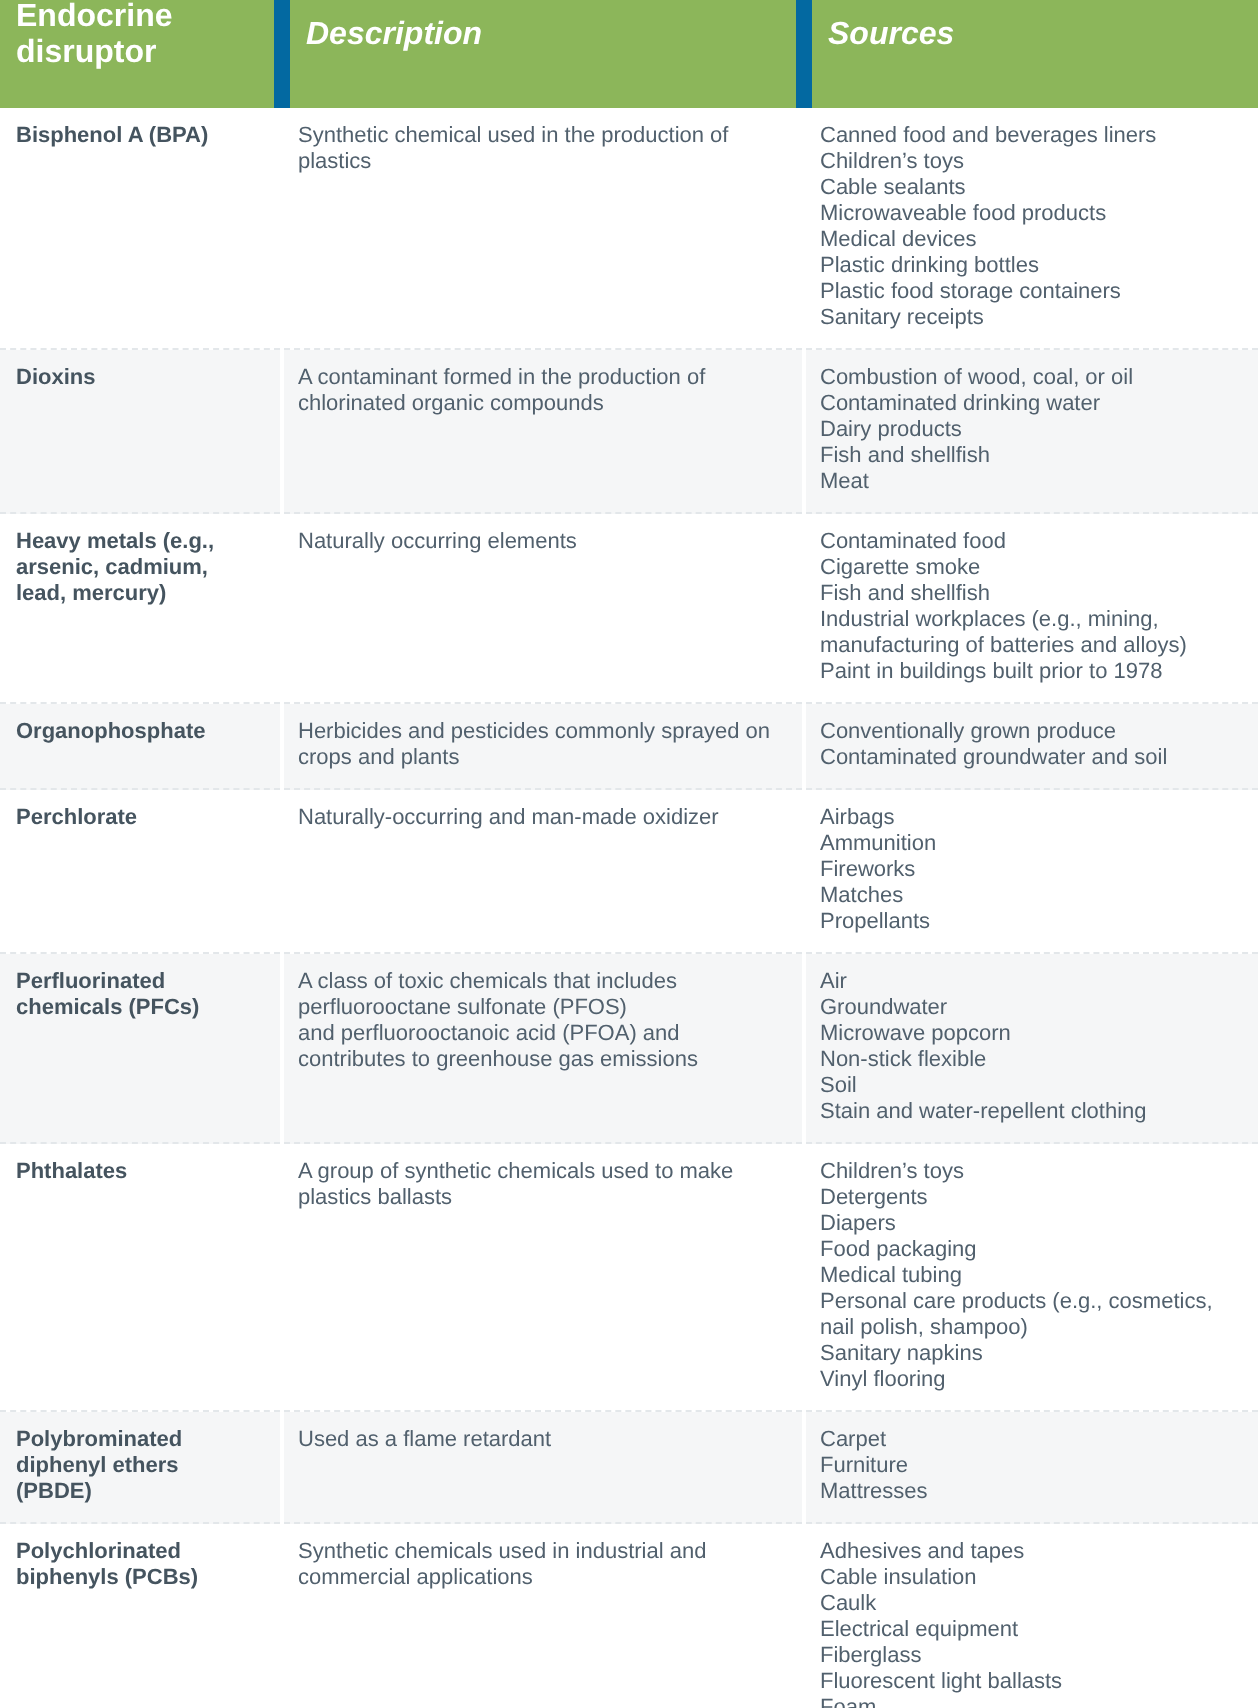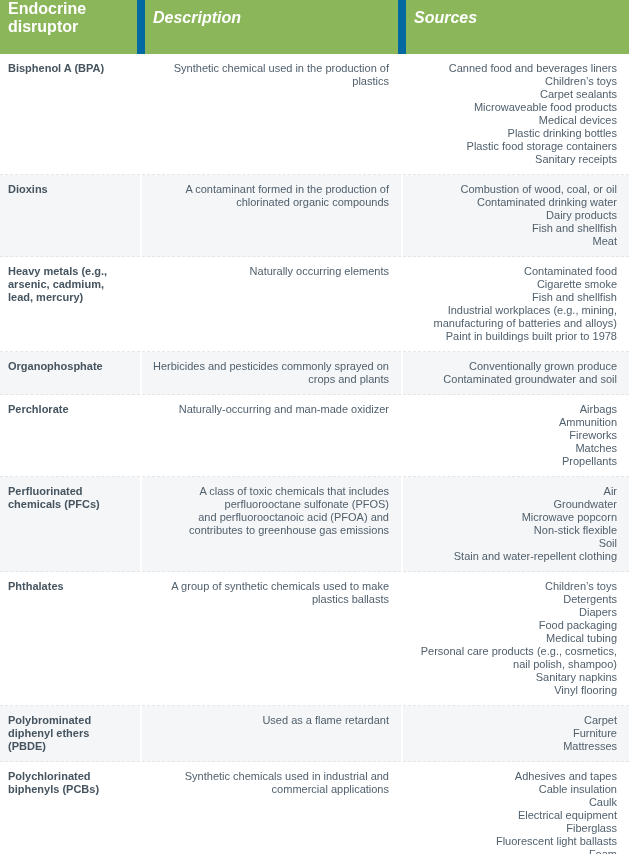--- a/index.html
+++ b/index.html
@@ -39,21 +39,21 @@
   thead th + th { border-left: 8px solid #0369a1; font-style: italic; }
 
   tbody td {
     vertical-align: top;
     font-size: 11px;
     line-height: 13px;
     color: #51606d;
     padding: 8px 12px 8px 7px;
     box-sizing: border-box;
   }
-  tbody td + td { border-left: 2px solid #ffffff; text-align: right; }
+  tbody td + td { border-left: 2px solid #ffffff; }
   tbody td.name-cell {
     font-weight: bold;
     color: #45545f;
     padding-left: 8px;
   }
   tbody tr:nth-child(even) { background: #f5f6f7; }
   tbody tr + tr { border-top: 1px dashed #e3e7ea; }
 
   .description-text { white-space: pre-line; }
   .source-item { display: block; }
@@ -75,21 +75,21 @@
         <th>Sources</th>
       </tr>
     </thead>
     <tbody id="table-body">
         <tr>
           <td class="name-cell">Bisphenol A (BPA)</td>
           <td class="description-text">Synthetic chemical used in the production of plastics</td>
           <td>
             <span class="source-item">Canned food and beverages liners</span>
             <span class="source-item">Children’s toys</span>
-            <span class="source-item">Carpet sealants</span>
+            <span class="source-item">Cable sealants</span>
             <span class="source-item">Microwaveable food products</span>
             <span class="source-item">Medical devices</span>
             <span class="source-item">Plastic drinking bottles</span>
             <span class="source-item">Plastic food storage containers</span>
             <span class="source-item">Sanitary receipts</span>
           </td>
         </tr>
         <tr>
           <td class="name-cell">Dioxins</td>
           <td class="description-text">A contaminant formed in the production of chlorinated organic compounds</td>

